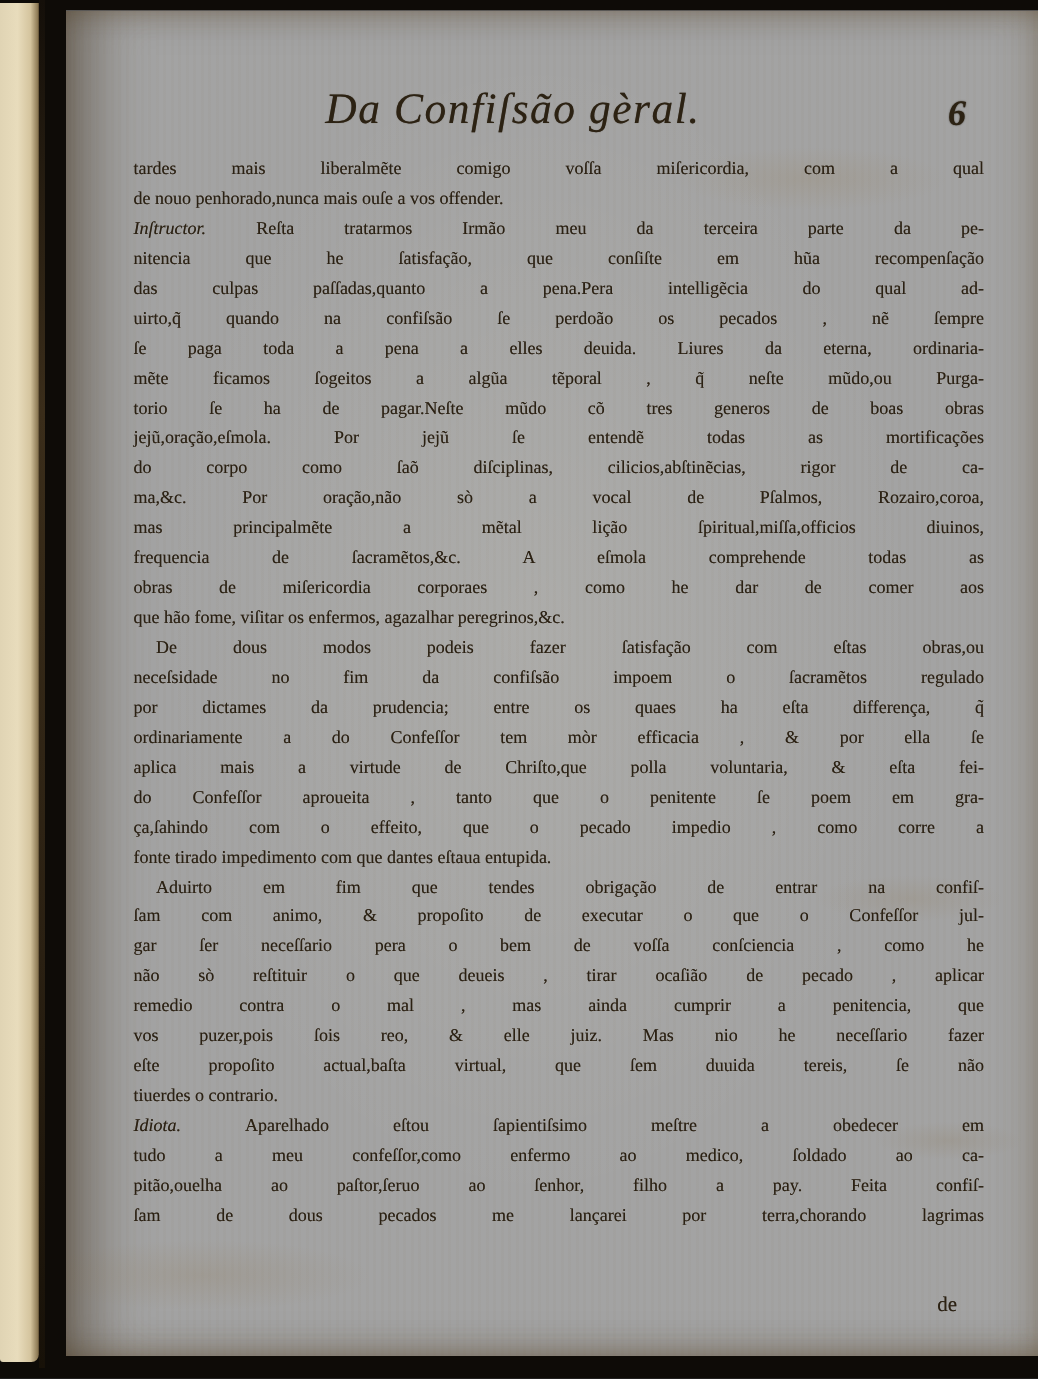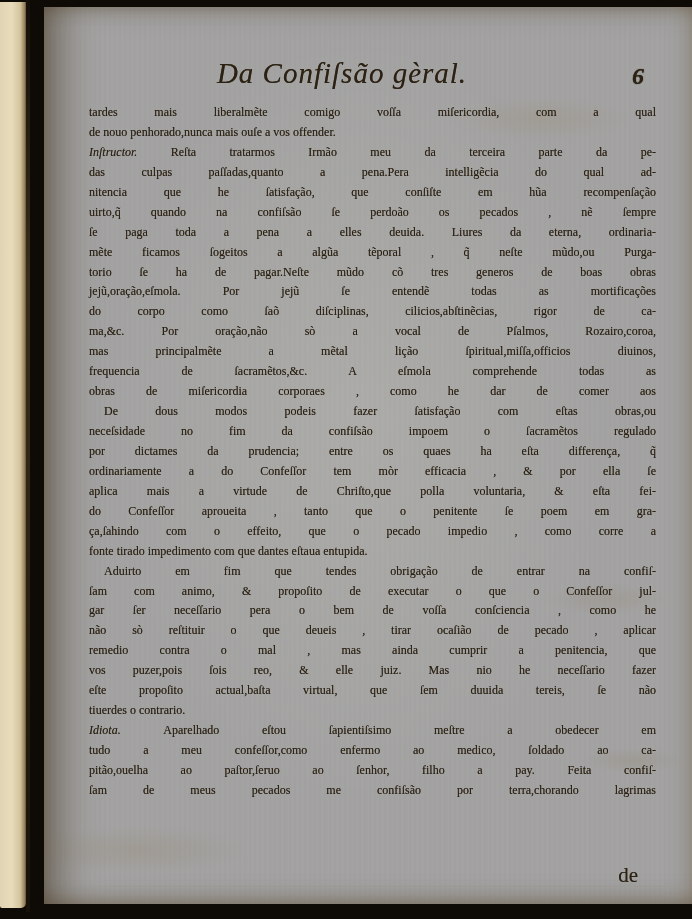--- a/index.html
+++ b/index.html
@@ -61,21 +61,21 @@
   }
   .line{
     margin:0;height:19.95px;line-height:19.95px;
     text-align:left;
   }
   .line.just{text-align:justify;text-align-last:justify;}
   .line.ind{text-indent:15px;}
   .lead{font-style:italic;}
   .catchword{
     position:absolute;left:45px;top:856px;width:549px;
-    text-align:right;font-size:21px;color:#2b2113;
+    text-align:right;font-size:14px;color:#2b2113;
     text-shadow:0 0 .4px rgba(43,33,19,.55);
   }
 </style>
 </head>
 <body>
 
 <div class="scan">
   <div class="facing-edge"></div>
   <div class="gutter-line"></div>
 
@@ -84,49 +84,50 @@
 
     <div class="running-header">
       <div class="header-title">Da Confiſsão gèral.</div>
       <div class="page-number">6</div>
     </div>
 
     <div class="text-block">
         <p class="line just">tardes mais liberalmẽte comigo voſſa miſericordia, com a qual</p>
         <p class="line">de nouo penhorado,nunca mais ouſe a vos offender.</p>
         <p class="line just"><em class="lead">Inſtructor. </em>Reſta tratarmos Irmão meu da terceira parte da pe-</p>
+        <p class="line just">nitencia que he ſatisfação, que conſiſte em hũa recompenſação</p>
         <p class="line just">das culpas paſſadas,quanto a pena.Pera intelligẽcia do qual ad-</p>
-        <p class="line just">nitencia que he ſatisfação, que conſiſte em hũa recompenſação</p>
         <p class="line just">uirto,q̃ quando na confiſsão ſe perdoão os pecados , nẽ ſempre</p>
         <p class="line just">ſe paga toda a pena a elles deuida.  Liures da eterna, ordinaria-</p>
         <p class="line just">mẽte ficamos ſogeitos a algũa tẽporal , q̃ neſte mũdo,ou Purga-</p>
         <p class="line just">torio ſe ha de pagar.Neſte mũdo cõ tres generos de boas obras</p>
         <p class="line just">jejũ,oração,eſmola. Por jejũ ſe entendẽ todas as mortificações</p>
         <p class="line just">do corpo como ſaõ diſciplinas, cilicios,abſtinẽcias, rigor de ca-</p>
         <p class="line just">ma,&amp;c.  Por oração,não sò a vocal de Pſalmos, Rozairo,coroa,</p>
         <p class="line just">mas principalmẽte a mẽtal lição ſpiritual,miſſa,officios diuinos,</p>
         <p class="line just">frequencia de ſacramẽtos,&amp;c. A eſmola comprehende todas as</p>
         <p class="line just">obras de miſericordia corporaes , como he dar de comer aos</p>
+        <p class="line">que hão fome, viſitar os enfermos, agazalhar peregrinos,&amp;c.</p>
         <p class="line ind just">De dous modos podeis fazer ſatisfação  com eſtas obras,ou</p>
         <p class="line just">neceſsidade no fim da confiſsão impoem o ſacramẽtos regulado</p>
         <p class="line just">por dictames da prudencia; entre os quaes ha eſta differença, q̃</p>
         <p class="line just">ordinariamente a do Confeſſor tem mòr efficacia , &amp; por ella ſe</p>
         <p class="line just">aplica mais a virtude de Chriſto,que polla voluntaria, &amp; eſta fei-</p>
         <p class="line just">do Confeſſor aproueita , tanto que o penitente ſe poem em gra-</p>
         <p class="line just">ça,ſahindo com o effeito, que o pecado impedio , como corre a</p>
         <p class="line">fonte tirado impedimento com que dantes eſtaua entupida.</p>
         <p class="line ind just">Aduirto em fim que tendes obrigação de entrar na confiſ-</p>
         <p class="line just">ſam com animo, &amp; propoſito de executar o que o Confeſſor jul-</p>
         <p class="line just">gar ſer neceſſario pera o bem de voſſa conſciencia , como he</p>
         <p class="line just">não sò reſtituir o que deueis , tirar ocaſião de pecado , aplicar</p>
         <p class="line just">remedio contra o mal ,  mas ainda cumprir a penitencia, que</p>
         <p class="line just">vos puzer,pois ſois reo, &amp; elle juiz. Mas nio he neceſſario fazer</p>
         <p class="line just">eſte propoſito actual,baſta virtual, que ſem duuida tereis, ſe não</p>
         <p class="line">tiuerdes o contrario.</p>
         <p class="line just"><em class="lead">Idiota. </em>Aparelhado eſtou ſapientiſsimo meſtre a obedecer em</p>
         <p class="line just">tudo a meu confeſſor,como enfermo ao medico, ſoldado ao ca-</p>
         <p class="line just">pitão,ouelha ao paſtor,ſeruo ao ſenhor, filho a pay. Feita confiſ-</p>
-        <p class="line just">ſam de meus pecados me confiſsão por terra,chorando lagrimas</p>
+        <p class="line just">ſam de dous pecados me lançarei por terra,chorando lagrimas</p>
       </div>
 
     <div class="catchword">de</div>
   </div>
 </div>
 
 </body></html>

